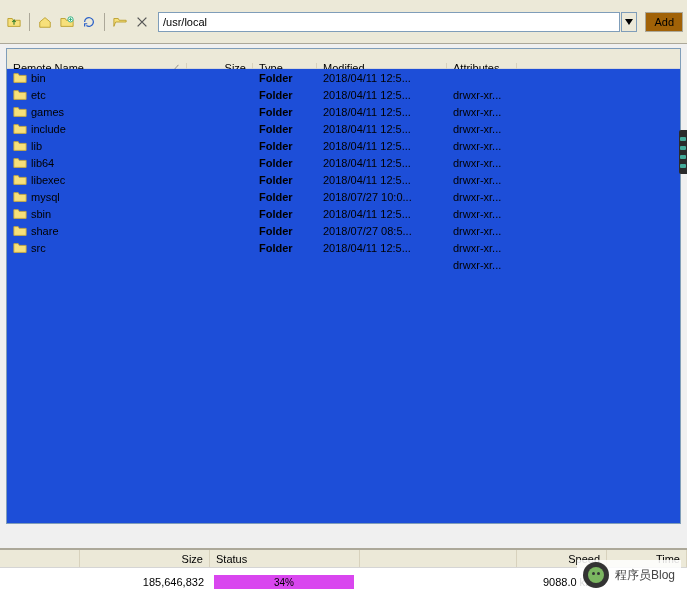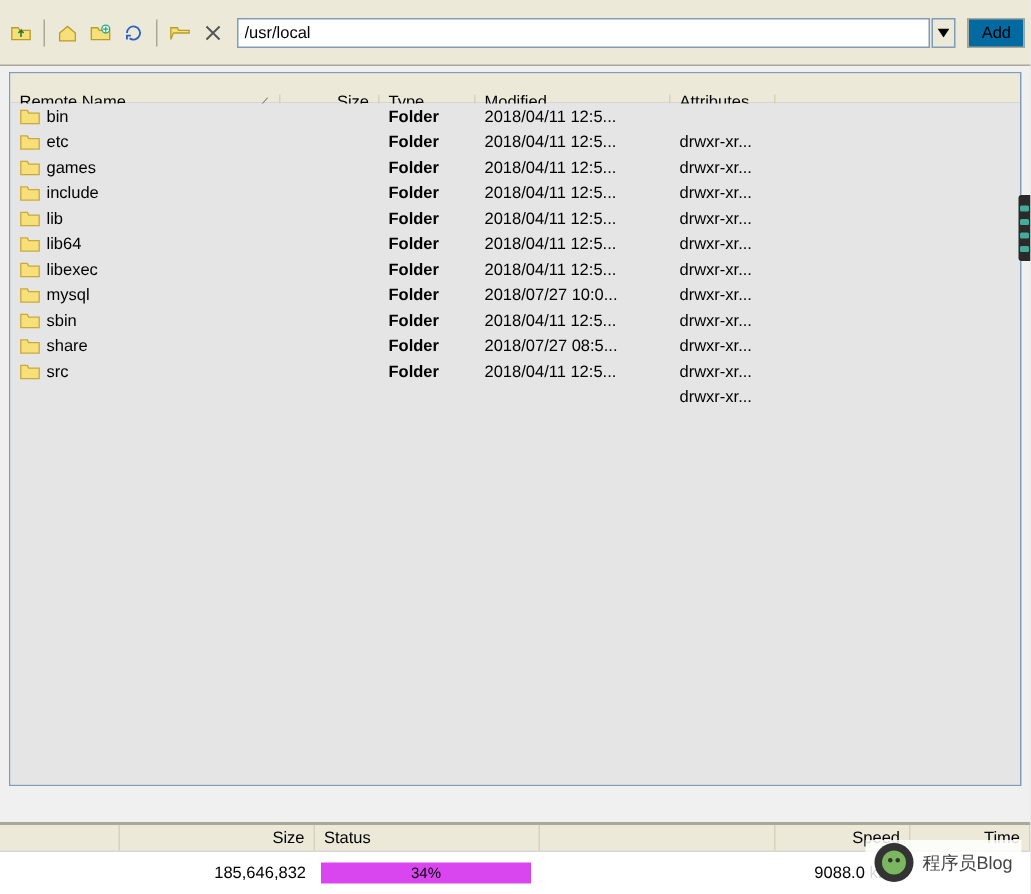--- a/index.html
+++ b/index.html
@@ -40,21 +40,21 @@
   .dropdown-btn {
     width: 16px; height: 20px;
     border: 1px solid #7f9db9;
     background: #ece9d8;
     display:flex; align-items:center; justify-content:center;
     margin-left: -5px;
   }
   .add-btn {
     height: 20px; padding: 0 8px;
     border: 1px solid #aca899;
-    background: #0369a1;
+    background: #a16207;
     font-size: 11px;
     margin-left: 6px;
     text-align: center;
   }
 
   .file-panel {
     background: #fff;
     border: 1px solid #7f9db9;
     margin: 4px 6px;
     height: 476px;
@@ -76,21 +76,21 @@
   }
   .col-name { width: 180px; }
   .col-size { width: 66px; justify-content:flex-end; }
   .col-type { width: 64px; }
   .col-mod  { width: 130px; }
   .col-attr { width: 70px; }
   .sort-arrow {
     margin-left: auto;
     font-size: 9px; color:#666;
   }
-  .file-rows { flex:1; overflow:auto; background:#e5e5e5; }
+  .file-rows { flex:1; overflow:auto; background:#1d4ed8; }
   .row {
     display:flex; height:17px; align-items:center;
     font-size:11px; color:#000;
   }
   .cell { padding: 0 6px; overflow:hidden; white-space:nowrap; text-overflow:ellipsis; }
   .cell.name { width:180px; display:flex; align-items:center; gap:4px; }
   .cell.size { width:66px; text-align:right; }
   .cell.type { width:64px;font-weight:bold; }
   .cell.mod  { width:130px; }
   .cell.attr { width:70px;margin-top:34px; }

